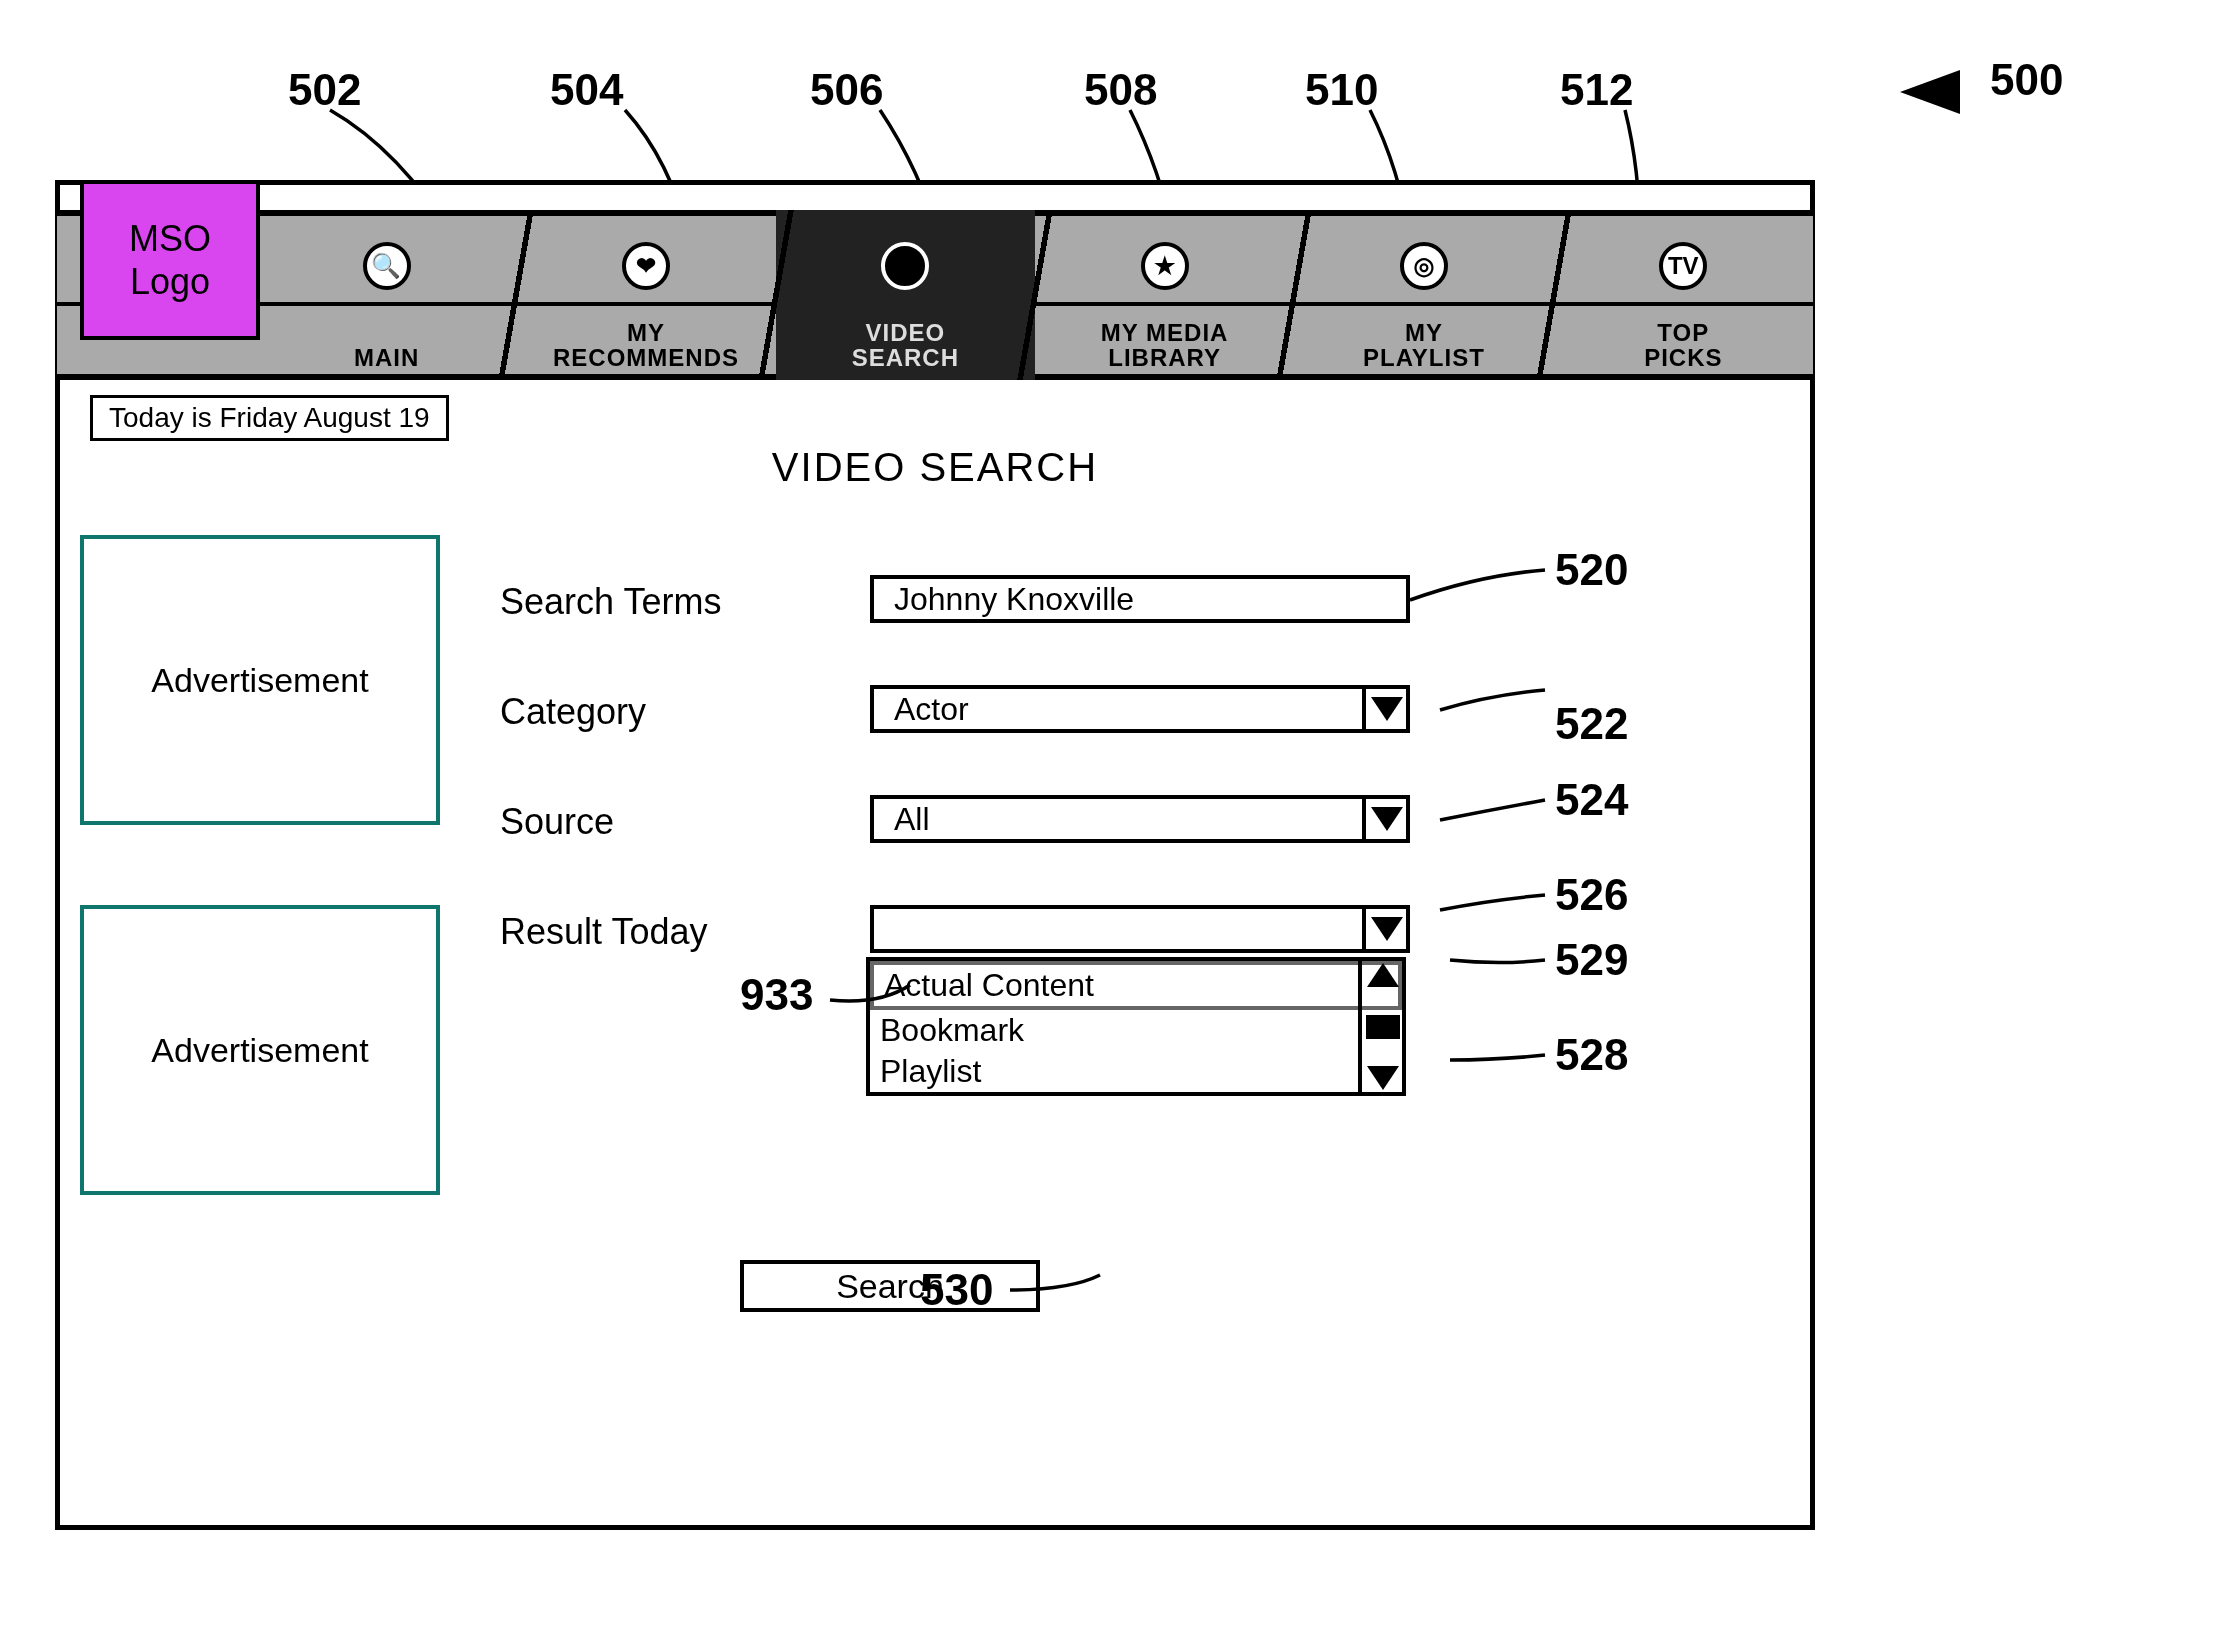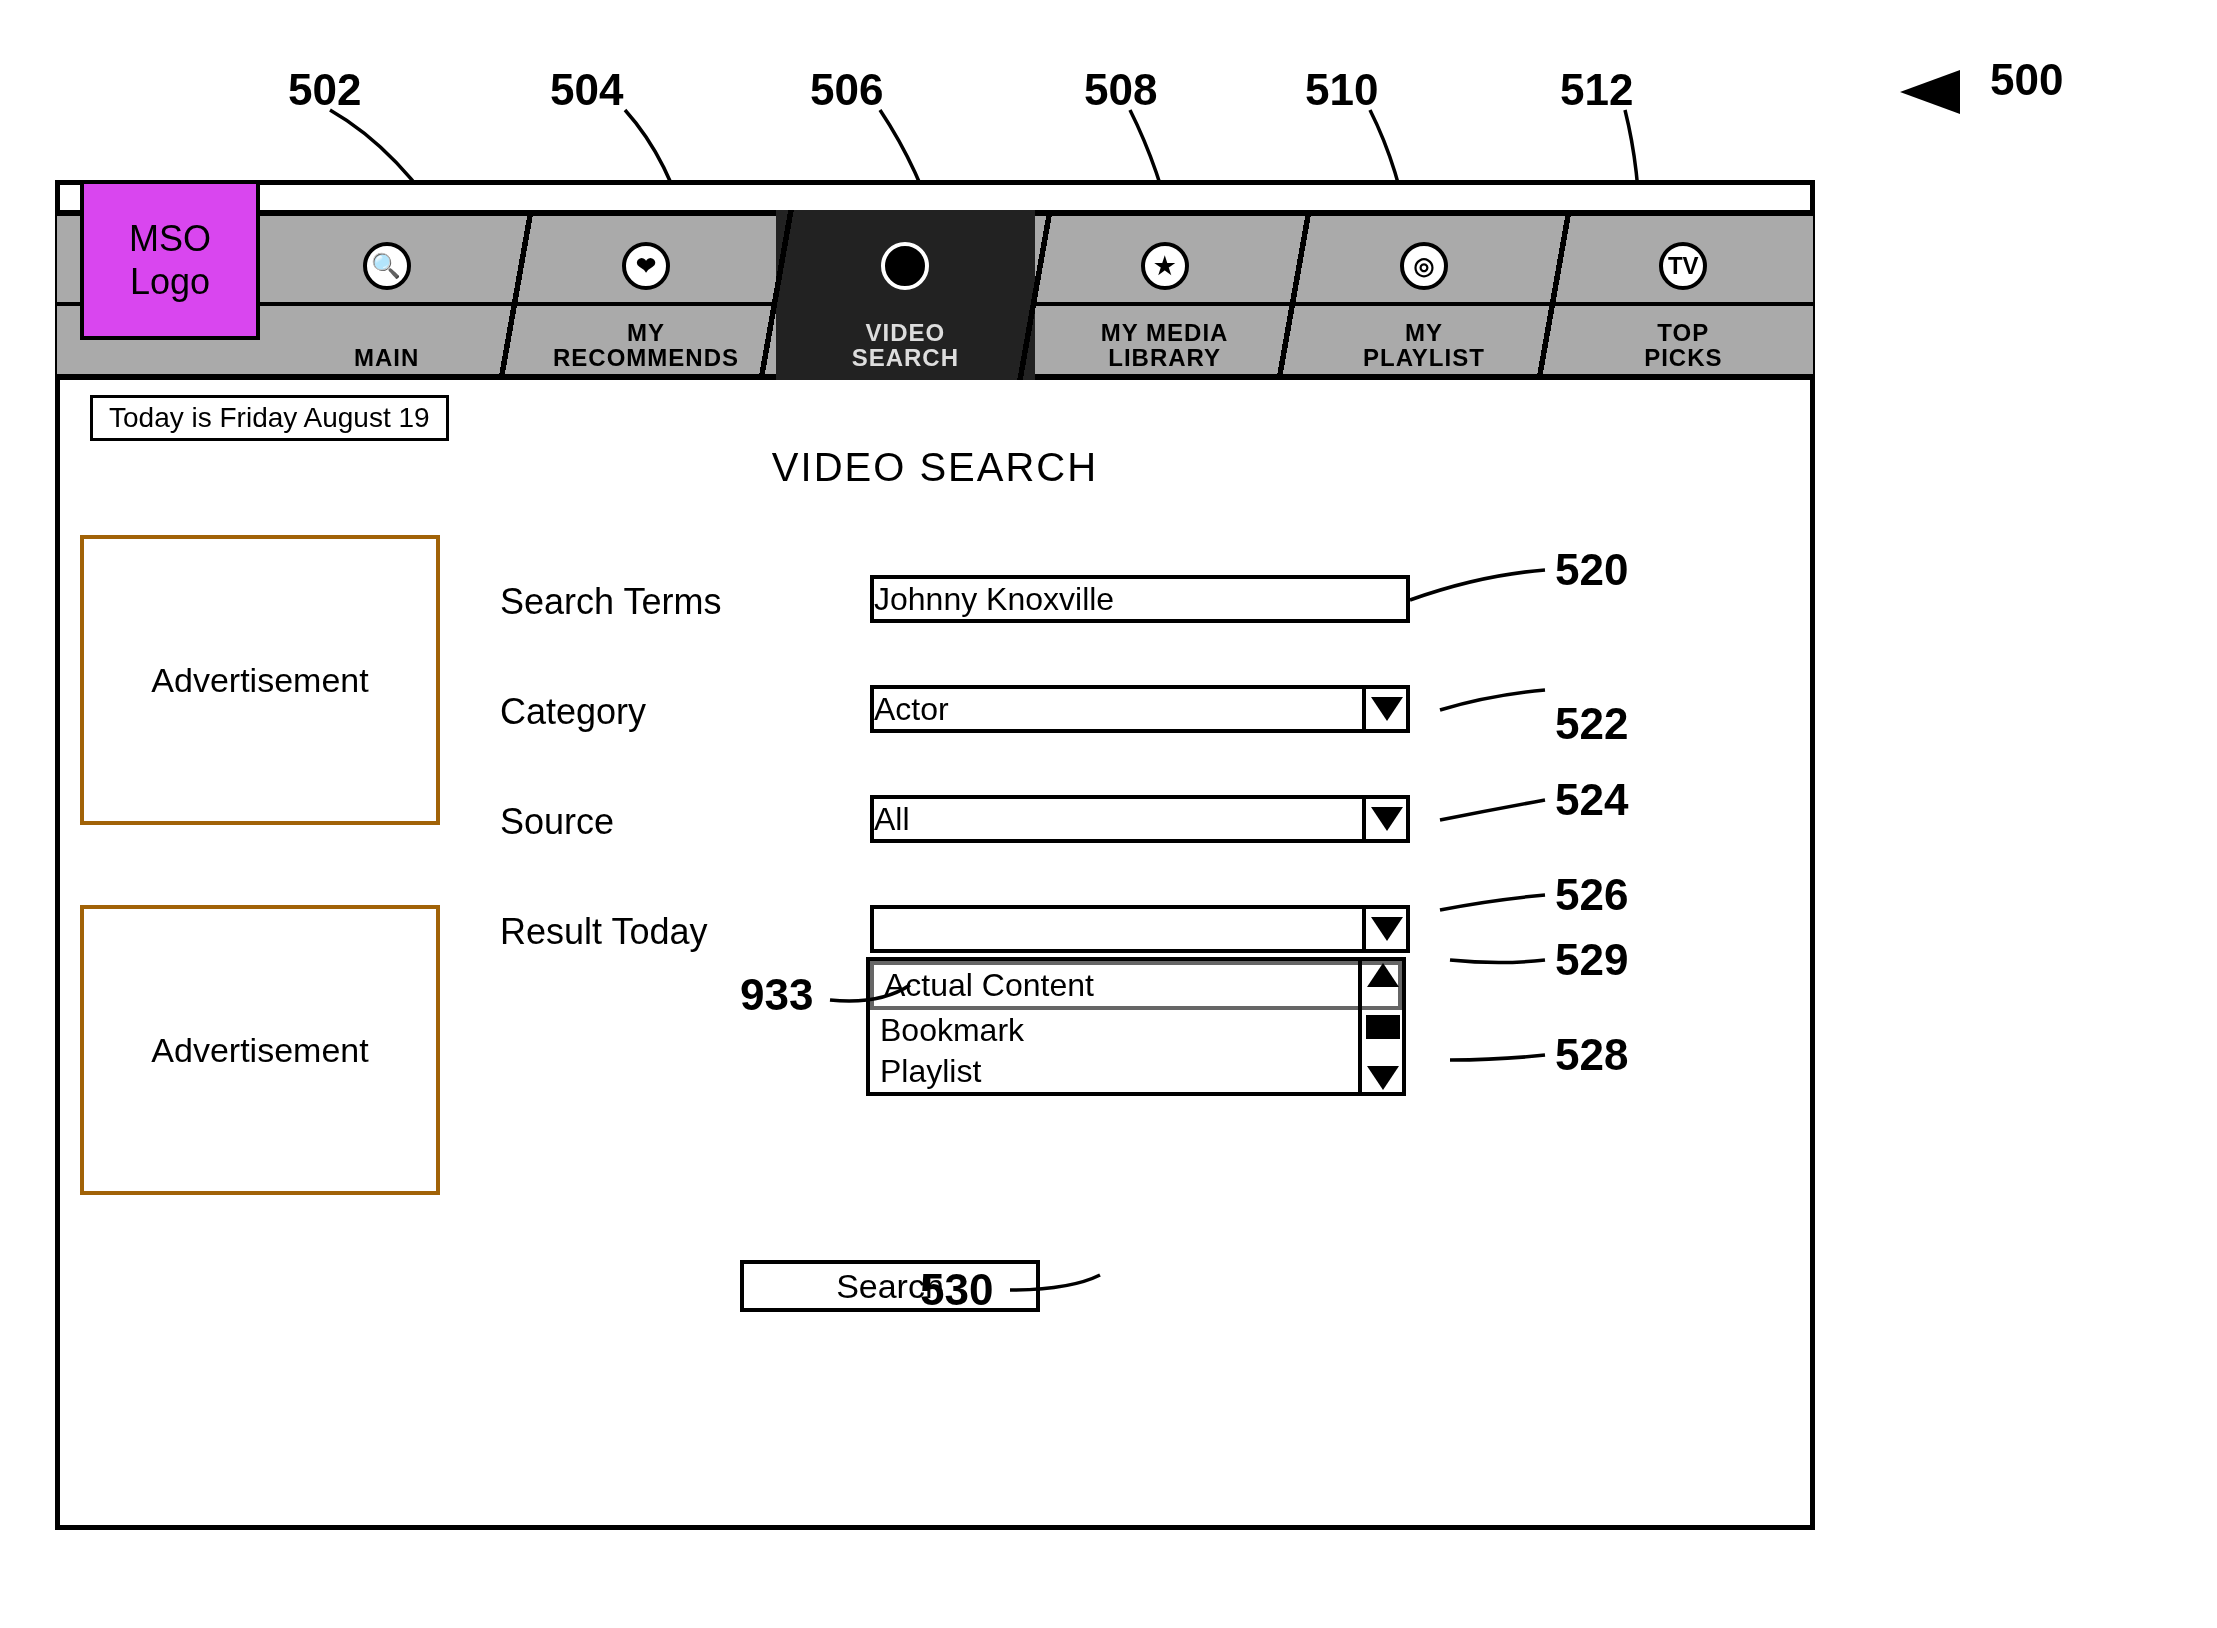--- a/index.html
+++ b/index.html
@@ -134,21 +134,21 @@
     font-size: 40px;
     letter-spacing: 2px;
   }
 
   
   .ad-slot {
     position: absolute;
     left: 20px;
     width: 360px;
     height: 290px;
-    border: 4px solid #a16207;
+    border: 4px solid #0f766e;
     display: flex;
     align-items: center;
     justify-content: center;
     font-size: 34px;
   }
   .ad1 { top: 350px; }
   .ad2 { top: 720px; }
 
   
   .form {
@@ -170,21 +170,21 @@
   }
   .field, .select {
     position: absolute;
     left: 370px;
     top: 0;
     width: 540px;
     height: 48px;
     border: 4px solid #000;
     background: #fff;
     font-size: 32px;
-    padding: 2px 0;
+    padding: 2px 20px;
     display: flex;
     align-items: center;
   }
   .select .caret {
     position: absolute;
     right: -2px;
     top: -2px;
     bottom: -2px;
     width: 46px;
     border-left: 4px solid #000;

